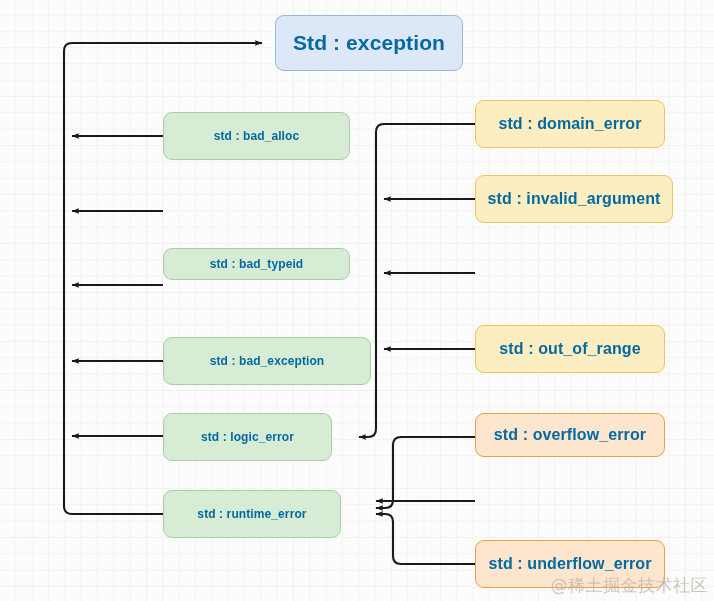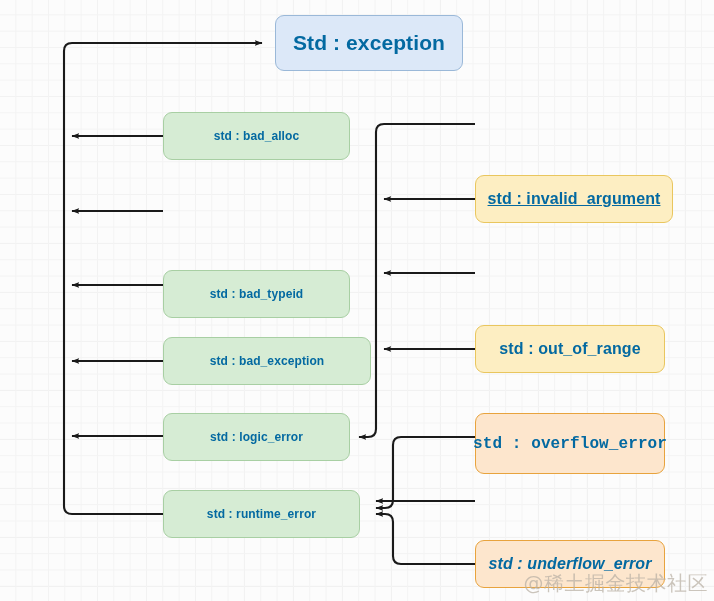--- a/index.html
+++ b/index.html
@@ -71,21 +71,21 @@
   }
   .node-orange {
     background: #fde6cd;
     border-color: #e8a33d;
     font-size: 16px;
   }
   #watermark {
     position: absolute;
     right: 6px;
     bottom: 4px;
-    font-size: 20px;
+    font-size: 17px;
     color: #b9b0a4;
     opacity: 0.72;
     font-family: "DejaVu Sans", sans-serif;
     letter-spacing: 0.5px;
     white-space: nowrap;
   }
 </style>
 </head>
 <body>
 
@@ -126,34 +126,35 @@
 
       <path d="M475,564 L401,564 Q393,564 393,556 L393,522 Q393,514 385,514 L376,514" marker-end="url(#arrow)"></path>
     </g>
   </svg>
 
   <div class="node node-root" style="left:275px; top:15px; width:188px; height:56px;">Std : exception</div>
 
   <div class="node node-green" style="left:163px; top:112px; width:187px; height:48px;">std : bad_alloc</div>
 
 
-  <div class="node node-green" style="left:163px; top:270px; width:187px; height:48px;">std : bad_typeid</div>
+  <div class="node node-green" style="left:163px; top:248px; width:187px; height:32px;">std : bad_typeid</div>
 
   <div class="node node-green" style="left:163px; top:337px; width:208px; height:48px;">std : bad_exception</div>
 
-  <div class="node node-green" style="left:163px; top:413px; width:187px; height:48px;">std : logic_error</div>
+  <div class="node node-green" style="left:163px; top:413px; width:169px; height:48px;">std : logic_error</div>
 
-  <div class="node node-green" style="left:163px; top:490px; width:197px; height:48px;">std : runtime_error</div>
+  <div class="node node-green" style="left:163px; top:490px; width:178px; height:48px;">std : runtime_error</div>
 
+  <div class="node node-yellow" style="left:475px; top:100px; width:190px; height:48px;">std : domain_error</div>
 
-  <div class="node node-yellow" style="left:475px; top:175px; width:198px; height:48px;text-decoration:underline;">std : invalid_argument</div>
+  <div class="node node-yellow" style="left:475px; top:175px; width:198px; height:48px;">std : invalid_argument</div>
 
 
   <div class="node node-yellow" style="left:475px; top:325px; width:190px; height:48px;">std : out_of_range</div>
 
-  <div class="node node-orange" style="left:475px; top:413px; width:190px; height:61px;font-family:Liberation Mono, monospace;">std : overflow_error</div>
+  <div class="node node-orange" style="left:475px; top:413px; width:190px; height:44px;">std : overflow_error</div>
 
 
-  <div class="node node-orange" style="left:475px; top:540px; width:190px; height:48px;font-style:italic;">std : underflow_error</div>
+  <div class="node node-orange" style="left:475px; top:540px; width:190px; height:48px;">std : underflow_error</div>
 
   <div id="watermark">@稀土掘金技术社区</div>
 
 </div>
 
 </body></html>

